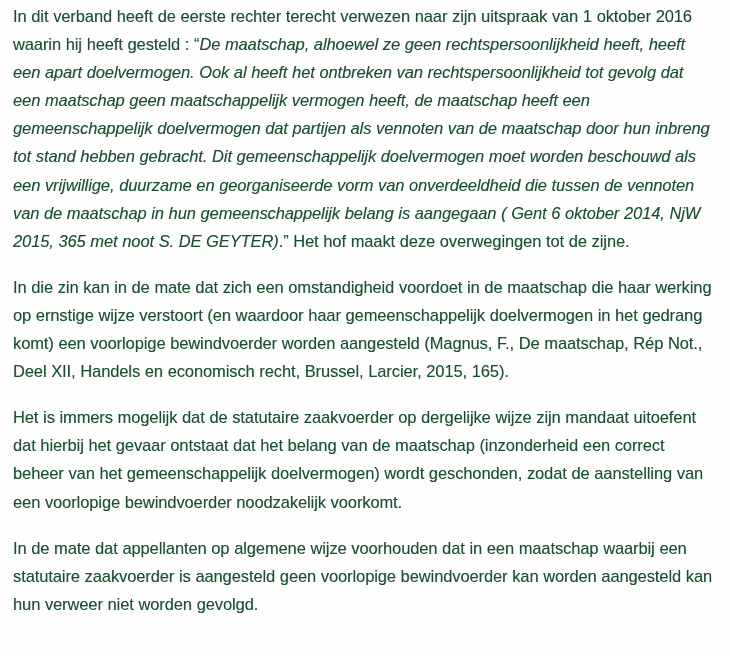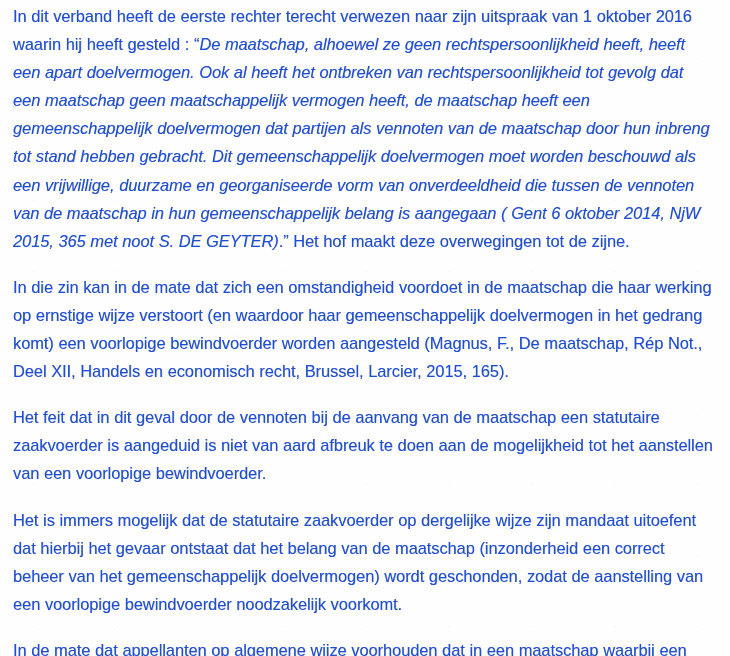--- a/index.html
+++ b/index.html
@@ -49,21 +49,21 @@
     width: 700px;
   }
 
   p.para {
     margin: 0 0 18px 0;
     font-size: 16.4px;
     line-height: 28.1px;
     letter-spacing: -0.05px;
     word-spacing: .2px;
     text-align: left;
-    color: #1d4ed8;
+    color: #14532d;
   }
   p.para:last-child { margin-bottom: 0; }
 
   
   .quote-italic {
     font-style: italic;
   }
 
   
   .doc-body p {
@@ -71,17 +71,16 @@
   }
 </style>
 </head>
 <body>
 
 <div id="page" style="background: rgb(254, 254, 254); color: rgb(20, 20, 20);">
   <div class="doc-body" id="doc-body">
 
   <p class="para"><span>In dit verband heeft de eerste rechter terecht verwezen naar zijn uitspraak van 1 oktober 2016 waarin hij heeft gesteld : “</span><span class="quote-italic">De maatschap, alhoewel ze geen rechtspersoonlijkheid heeft, heeft een apart doelvermogen. Ook al heeft het ontbreken van rechtspersoonlijkheid tot gevolg dat een maatschap geen maatschappelijk vermogen heeft, de maatschap heeft een gemeenschappelijk doelvermogen dat partijen als vennoten van de maatschap door hun inbreng tot stand hebben gebracht. Dit gemeenschappelijk doelvermogen moet worden beschouwd als een vrijwillige, duurzame en georganiseerde vorm van onverdeeldheid die tussen de vennoten van de maatschap in hun gemeenschappelijk belang is aangegaan ( Gent 6 oktober 2014, NjW 2015, 365 met noot S. DE GEYTER)</span><span>.” Het hof maakt deze overwegingen tot de zijne.</span></p>
       <p class="para"><span>In die zin kan in de mate dat zich een omstandigheid voordoet in de maatschap die haar werking op ernstige wijze verstoort (en waardoor haar gemeenschappelijk doelvermogen in het gedrang komt) een voorlopige bewindvoerder worden aangesteld (Magnus, F., De maatschap, Rép Not., Deel XII, Handels en economisch recht, Brussel, Larcier, 2015, 165).</span></p>
-      <p class="para"><span>Het feit dat in dit geval door de vennoten bij de aanvang van de maatschap een statutaire zaakvoerder is aangeduid is niet van aard afbreuk te doen aan de mogelijkheid tot het aanstellen van een voorlopige bewindvoerder.</span></p>
       <p class="para"><span>Het is immers mogelijk dat de statutaire zaakvoerder op dergelijke wijze zijn mandaat uitoefent dat hierbij het gevaar ontstaat dat het belang van de maatschap (inzonderheid een correct beheer van het gemeenschappelijk doelvermogen) wordt geschonden, zodat de aanstelling van een voorlopige bewindvoerder noodzakelijk voorkomt.</span></p>
       <p class="para"><span>In de mate dat appellanten op algemene wijze voorhouden dat in een maatschap waarbij een statutaire zaakvoerder is aangesteld geen voorlopige bewindvoerder kan worden aangesteld kan hun verweer niet worden gevolgd.</span></p>
     </div>
 </div>
 
 </body></html>

